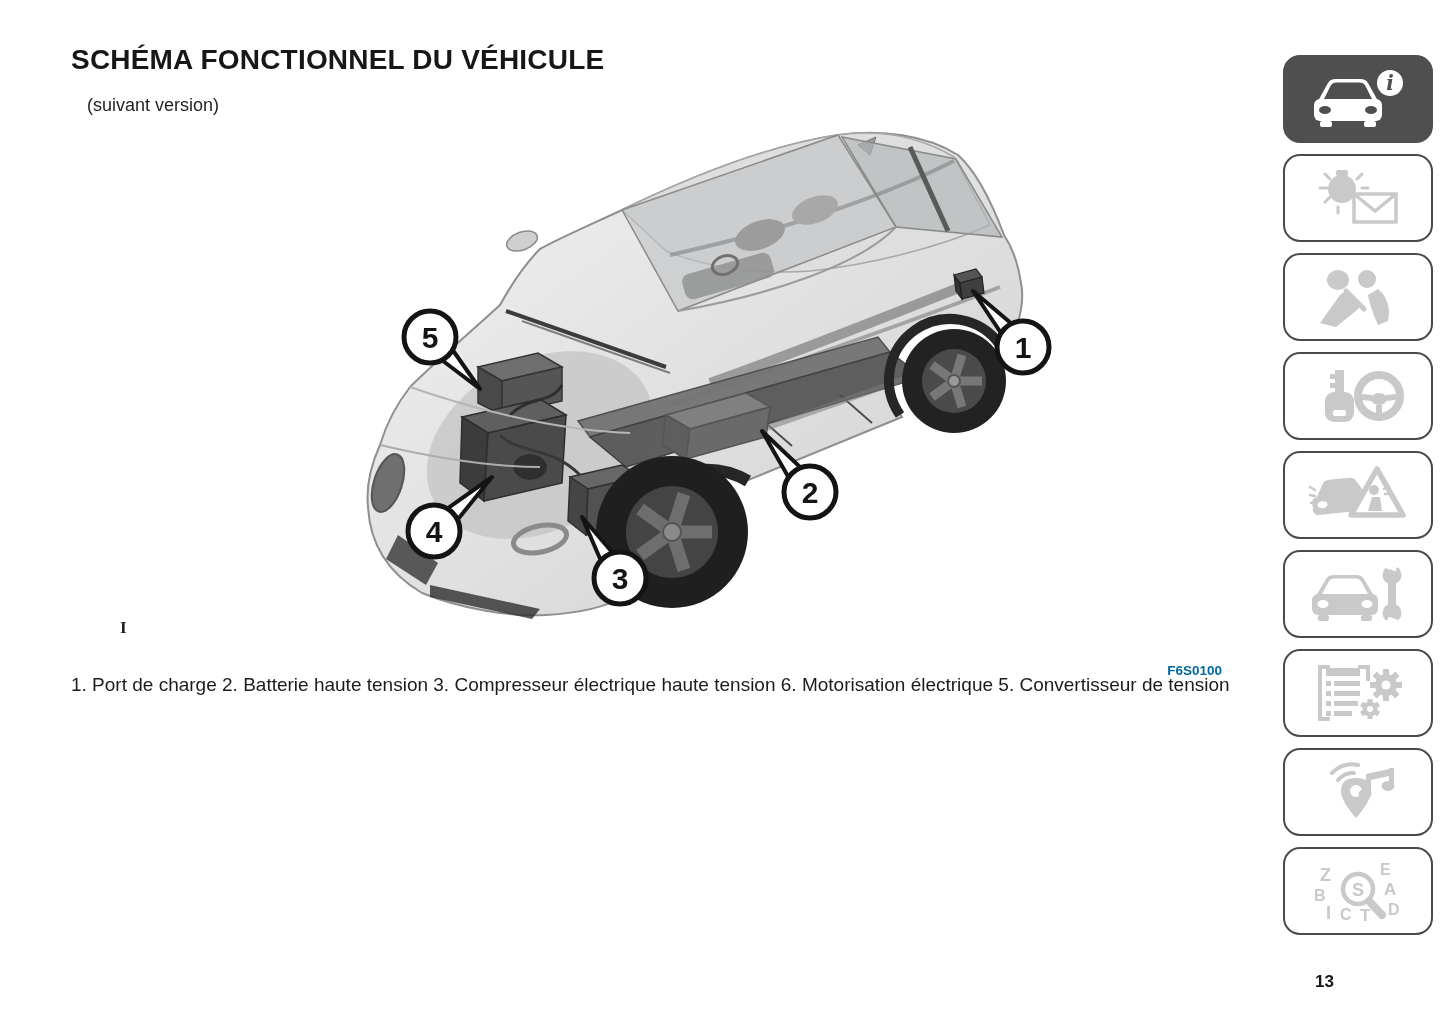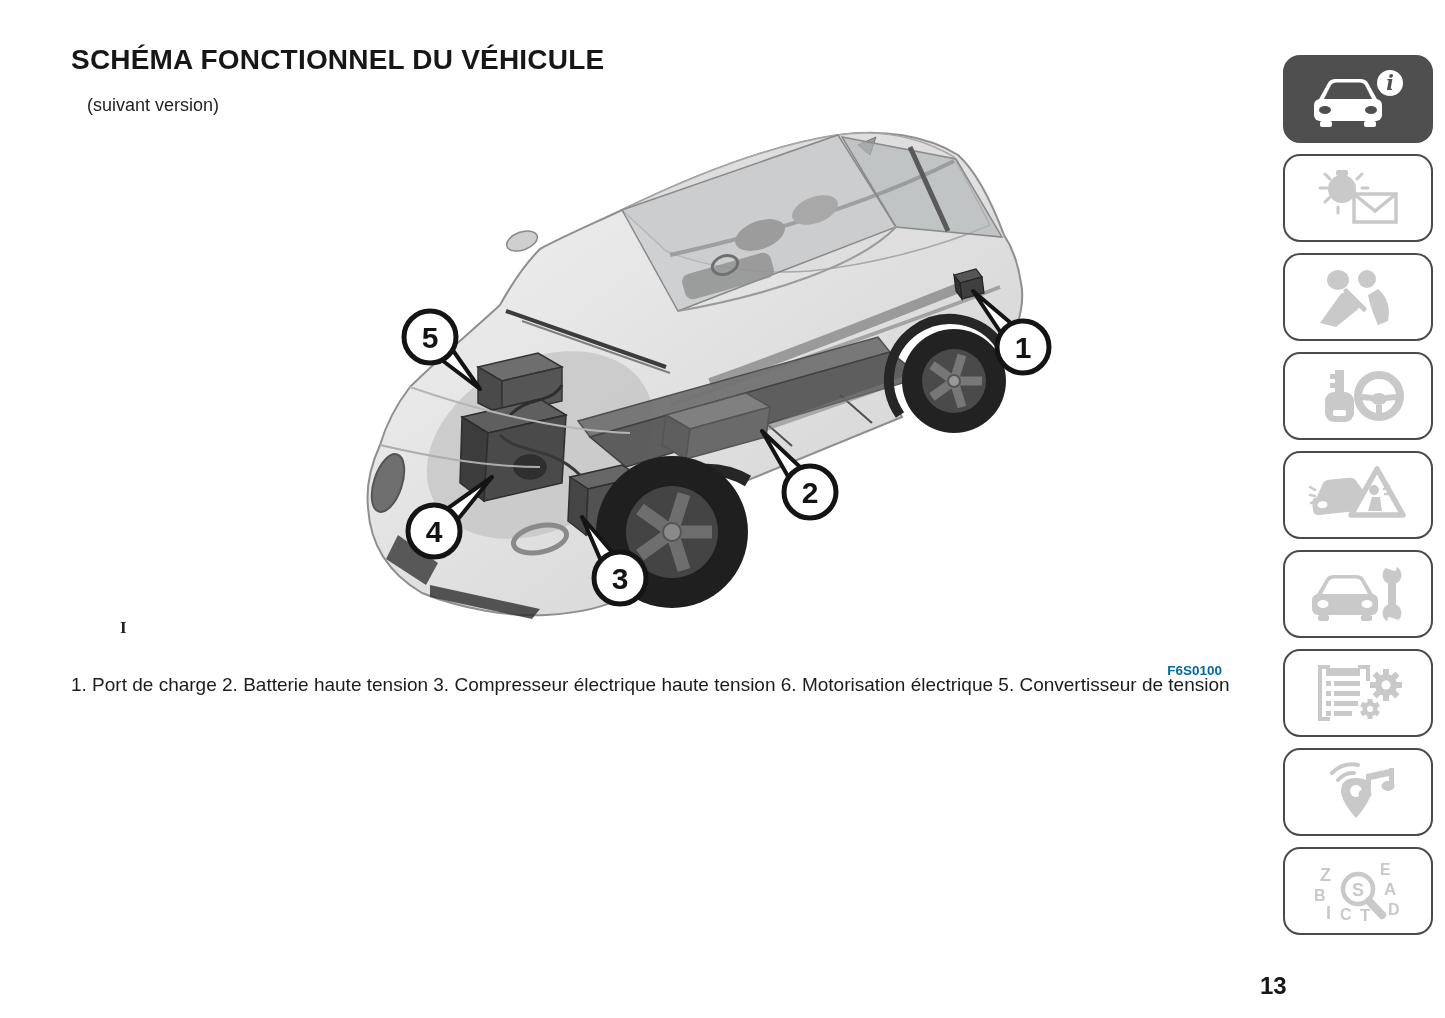--- a/index.html
+++ b/index.html
@@ -33,21 +33,21 @@
     display:flex;flex-direction:column;gap:11px;
   }
   .tab{
     box-sizing:border-box;height:88px;border:2.5px solid #4a4a4a;border-radius:17px;
     background:#ffffff;display:flex;align-items:center;justify-content:center;
     cursor:pointer;color:#c9c9c9;--hole:#ffffff;
   }
   .tab.active{background:#4f4f4f;border-color:#4f4f4f;color:#ffffff;--hole:#4f4f4f;}
   .tab svg{width:112px;height:64px;}
   .page-number{
-    position:absolute;left:1260px;top:972px;font-size:24px;font-weight:bold;color:#171717;
+    position:absolute;left:1315px;top:972px;font-size:17px;font-weight:bold;color:#171717;
   }
   .callout-num{font-family:"Liberation Sans",sans-serif;font-weight:bold;font-size:30px;fill:#141414;}
 </style>
 </head>
 <body>
 
 <div class="page">
 
   <h1 class="doc-title">SCHÉMA FONCTIONNEL DU VÉHICULE</h1>
   <p class="doc-subtitle">(suivant version)</p>

